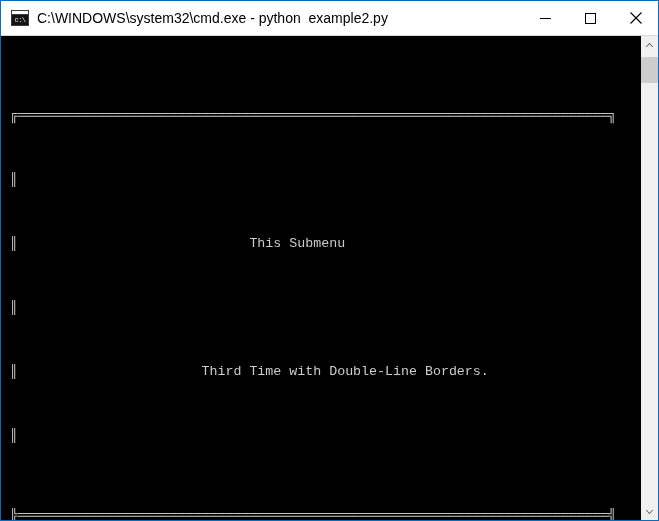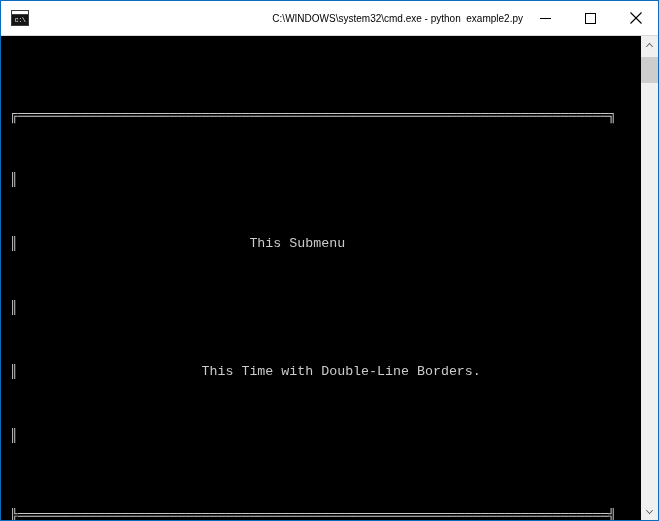--- a/index.html
+++ b/index.html
@@ -66,26 +66,25 @@
     width: 16px; height: 10px;
     background: #141414;
     color: #e6e6e6;
     font-family: "Liberation Mono", monospace;
     font-size: 7px;
     line-height: 10px;
     text-align: center;
     letter-spacing: -0.5px;
   }
   #title-text {
-    font-size: 10px;
+    font-size: 14px;
     color: #000000;
     white-space: pre;
     flex: 1 1 auto;
     overflow: hidden;
-    text-align: right;
   }
   .caption-btn {
     width: 45px;
     height: 34px;
     flex: 0 0 45px;
     display: flex;
     align-items: center;
     justify-content: center;
   }
   .caption-btn svg { display: block; }
@@ -188,21 +187,21 @@
 
       
       <div class="crow box">╔══════════════════════════════════════════════════════════════════════════╗</div>
 
       <div class="crow"><span class="box">║</span></div>
 
       <div class="crow"><span class="box">║</span>                             <span>This Submenu</span></div>
 
       <div class="crow"><span class="box">║</span></div>
 
-      <div class="crow"><span class="box">║</span>                       <span>This Time with Double-Line Borders.</span></div>
+      <div class="crow"><span class="box">║</span>                       <span>Third Time with Double-Line Borders.</span></div>
 
       <div class="crow"><span class="box">║</span></div>
 
       
       <div class="crow box">╠══════════════════════════════════════════════════════════════════════════╣</div>
 
       
       
 
       

